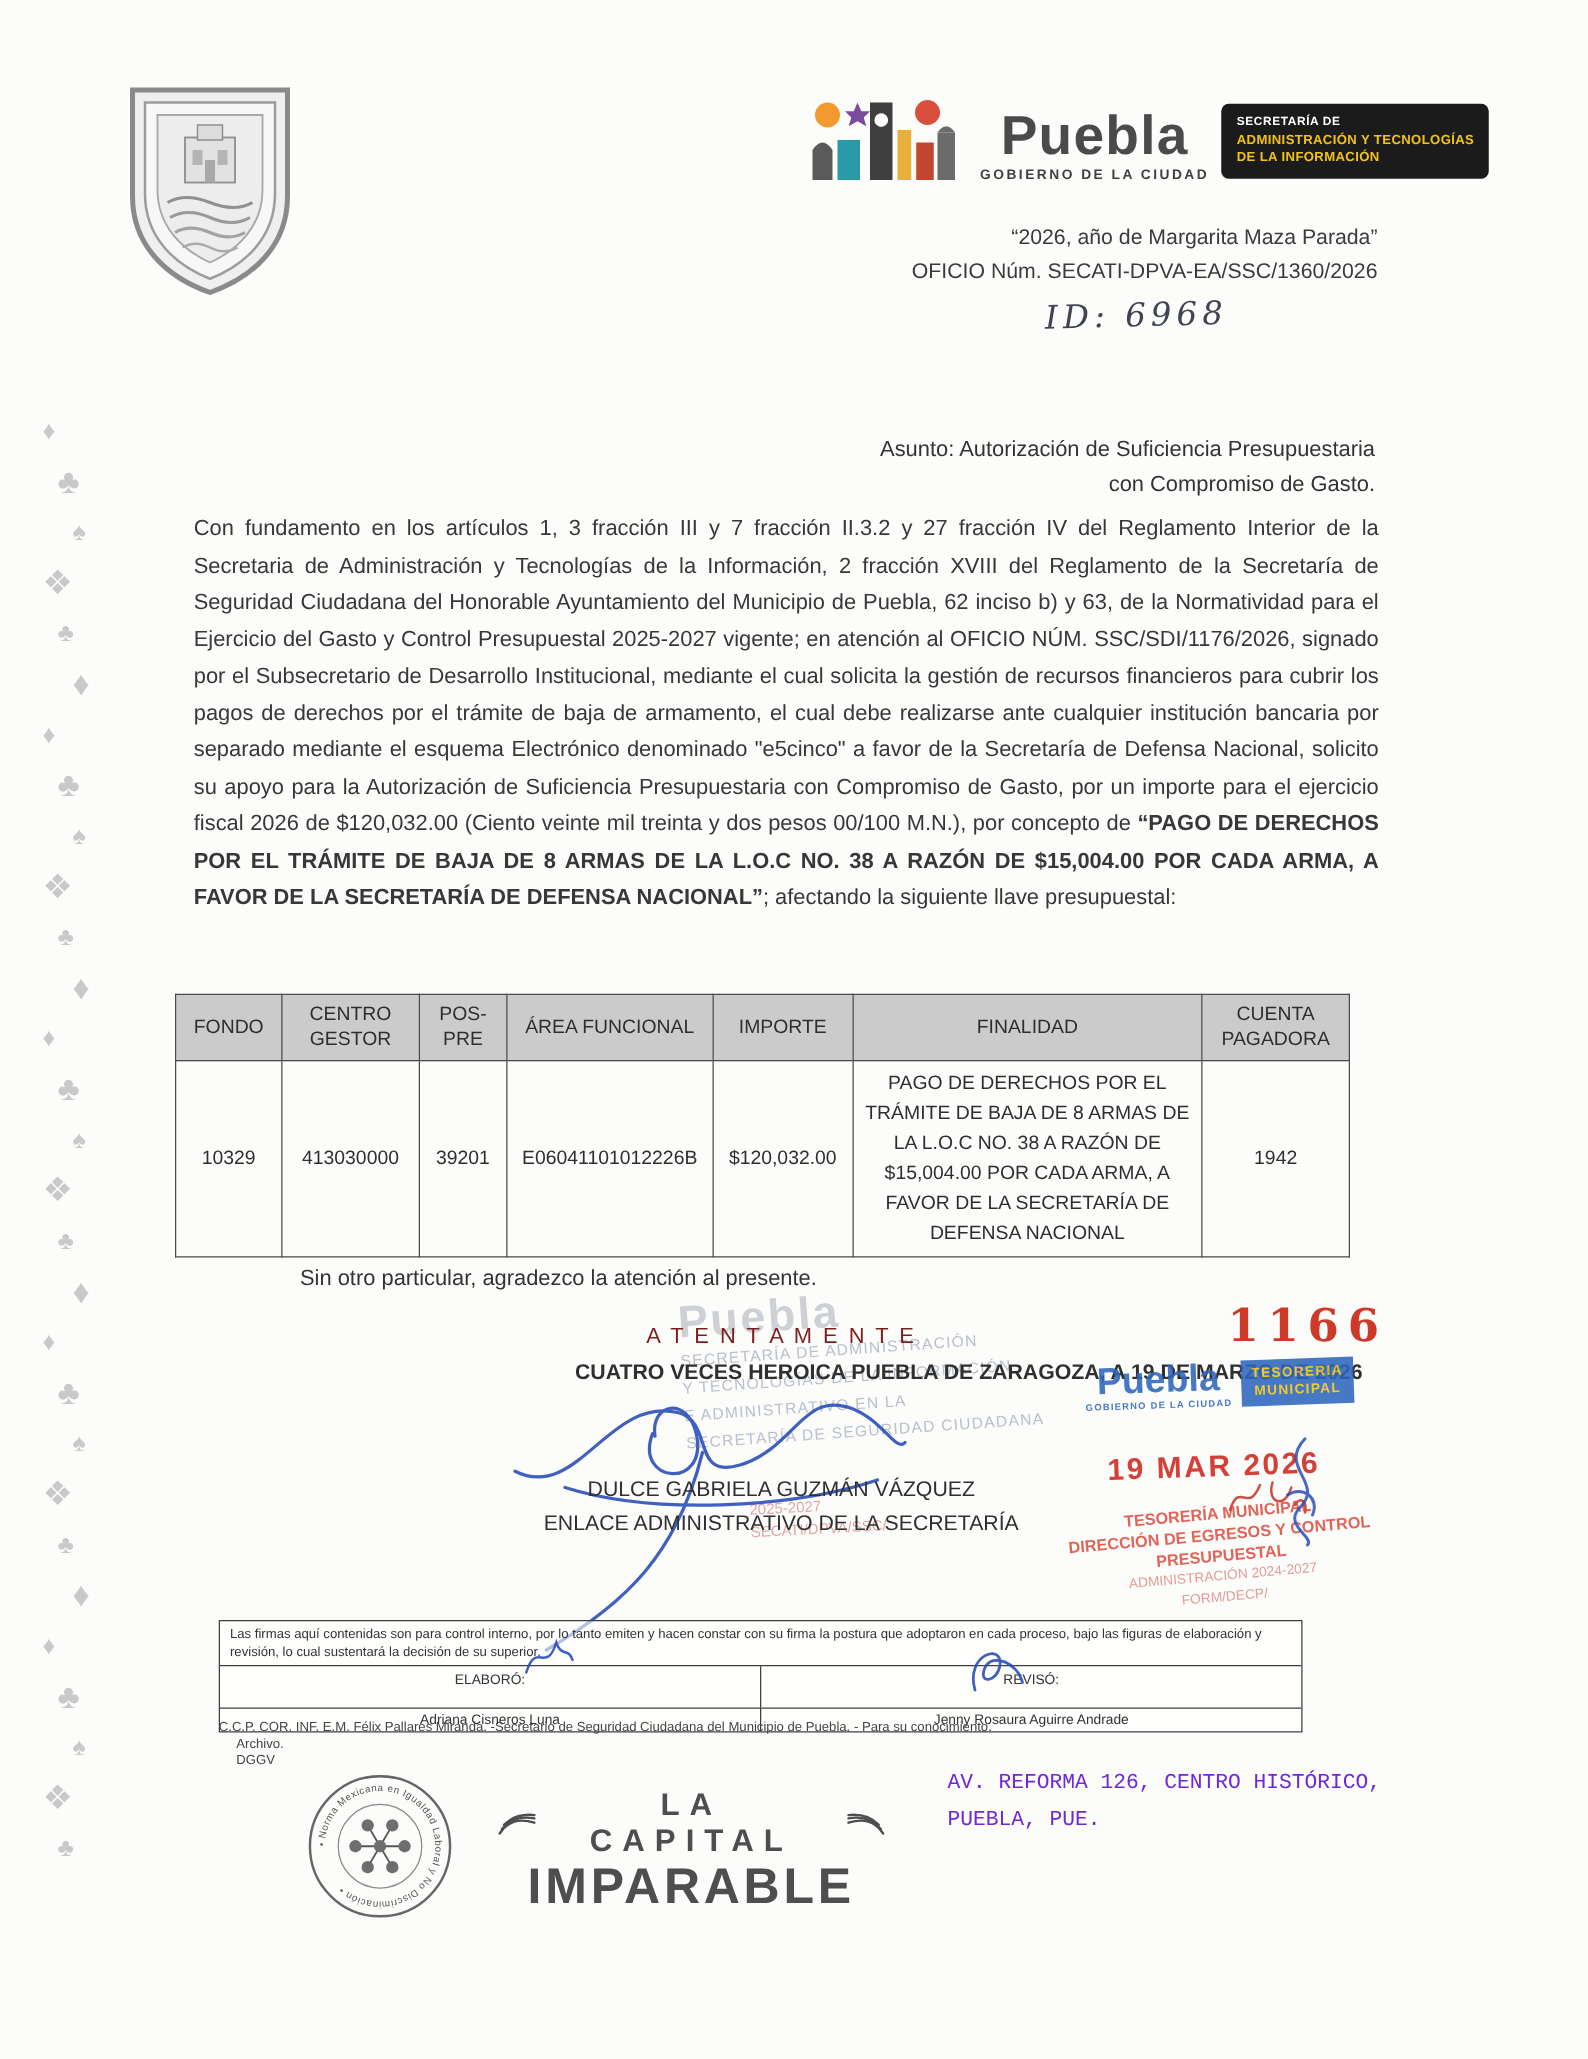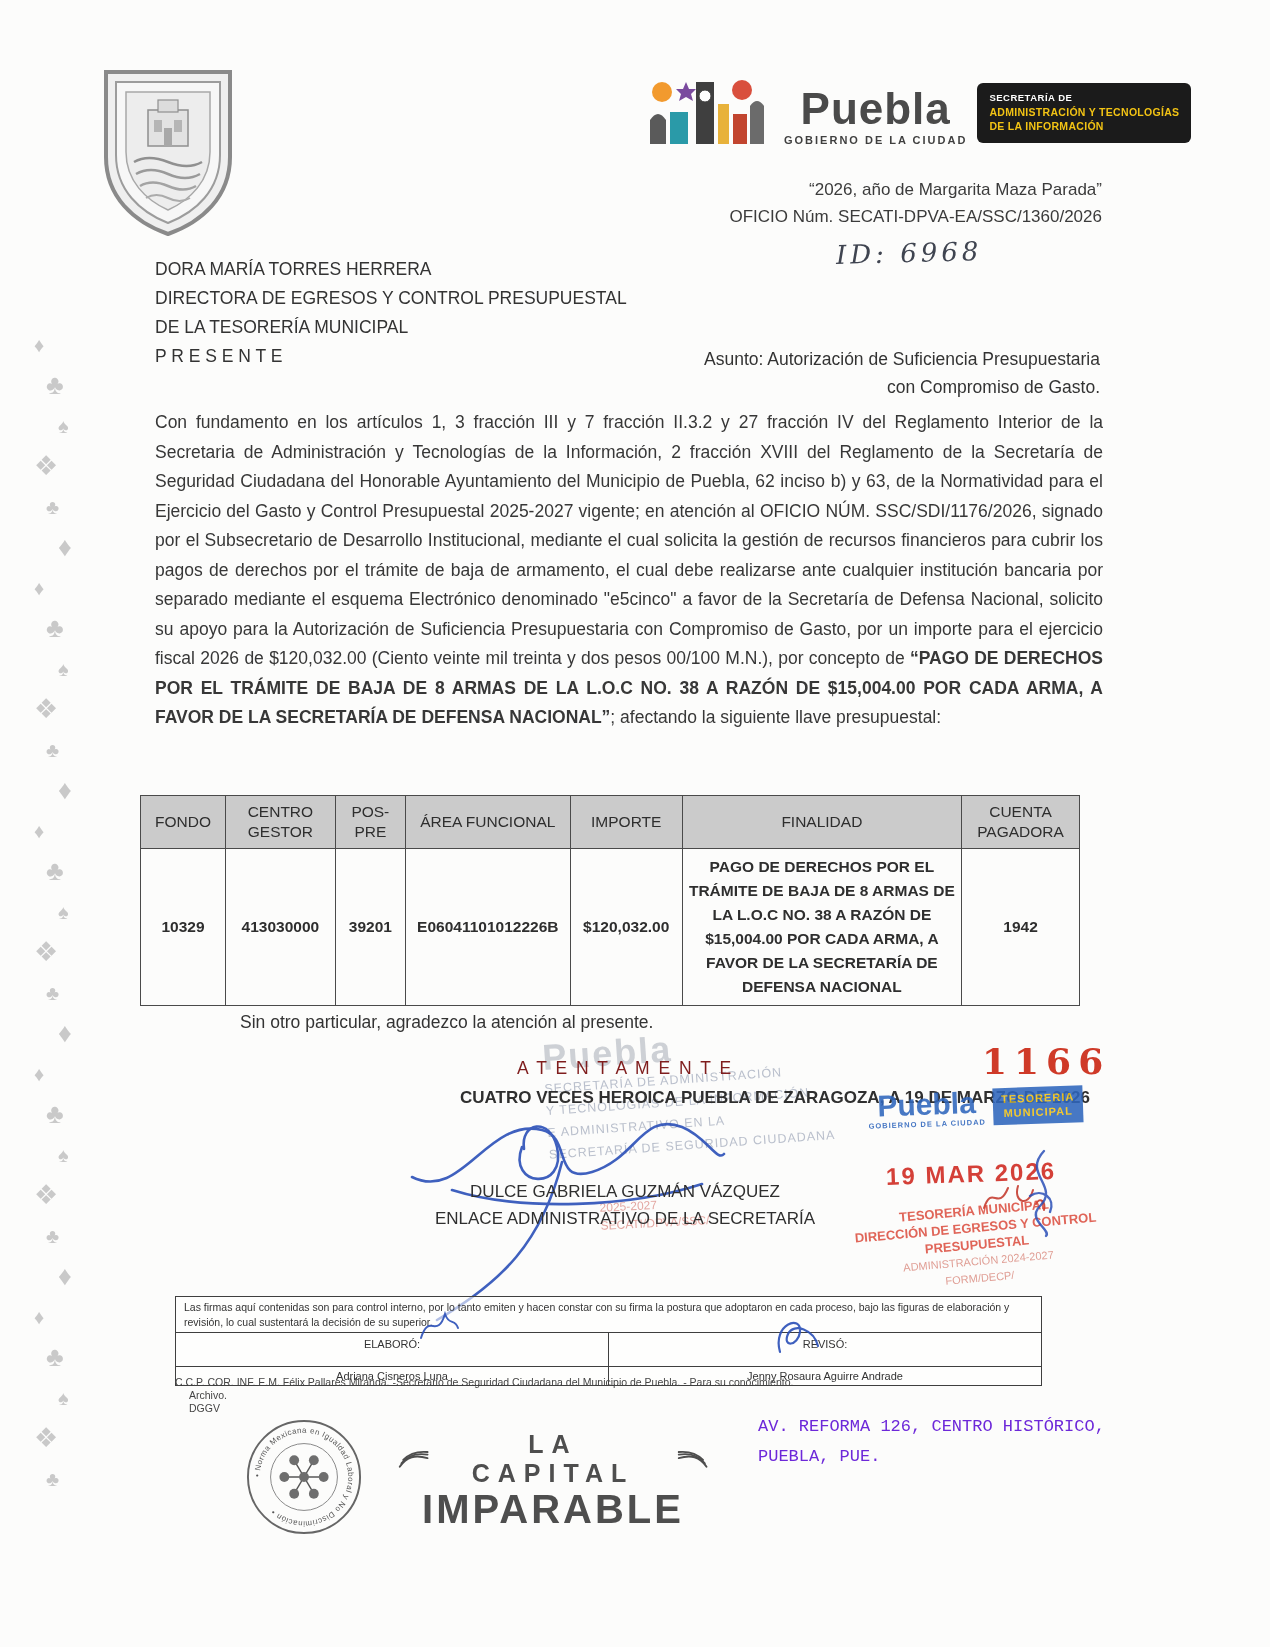--- a/index.html
+++ b/index.html
@@ -25,21 +25,21 @@
            font-size:26px;color:#3f4450;letter-spacing:4px;transform:rotate(-1.5deg);}
   
   .addressee{top:255px;left:155px;font-size:17.5px;line-height:29px;color:#333;}
   .subject{top:345px;right:170px;text-align:right;font-size:17.5px;line-height:28px;color:#333;}
   
   .body-par{top:408px;left:155px;width:948px;font-size:17.5px;line-height:29.5px;
             text-align:justify;color:#373737;margin:0;}
   
   table.budget{top:795px;left:140px;width:940px;border-collapse:collapse;position:absolute;
                font-size:15.5px;color:#2e2e2e;}
-  table.budget th,table.budget td{border:1.6px solid #4a4a4a;text-align:center;vertical-align:middle;padding:4px 6px;font-weight:bold;}
+  table.budget th,table.budget td{border:1.6px solid #4a4a4a;text-align:center;vertical-align:middle;padding:4px 6px;}
   table.budget th{background:#cbcbcb;font-weight:normal;height:44px;line-height:1.3;}
   table.budget td{height:148px;line-height:1.55;}
   
   .closing-line{top:1012px;left:240px;font-size:17.5px;color:#333;}
   .atentamente{top:1058px;left:160px;width:930px;text-align:center;font-size:17.5px;letter-spacing:2px;color:#7f1d1d;}
   .dateline{top:1088px;left:160px;width:930px;text-align:right;font-size:17px;font-weight:bold;color:#2f2f2f;}
   .signer{left:160px;width:930px;text-align:center;font-size:17px;color:#2f2f2f;}
   
   .ghost-stamp{top:1028px;left:545px;transform:rotate(-4deg);color:rgba(125,135,155,.45);text-align:left;}
   .ghost-brand{font-size:36px;font-weight:bold;color:rgba(130,138,152,.38);letter-spacing:2px;line-height:1.1;}
@@ -154,26 +154,20 @@
       <div class="l1">SECRETARÍA DE</div>
       <div class="l2">ADMINISTRACIÓN Y TECNOLOGÍAS</div>
       <div class="l3">DE LA INFORMACIÓN</div>
     </div>
   </div>
 
   <div class="abs motto">“2026, año de Margarita Maza Parada”</div>
   <div class="abs oficio">OFICIO Núm. SECATI-DPVA-EA/SSC/1360/2026</div>
   <div class="abs hand-id">ID: 6968</div>
 
-  <div class="abs addressee">
-    <div>DORA MARÍA TORRES HERRERA</div>
-    <div>DIRECTORA DE EGRESOS Y CONTROL PRESUPUESTAL</div>
-    <div>DE LA TESORERÍA MUNICIPAL</div>
-    <div>P R E S E N T E</div>
-  </div>
 
   <div class="abs subject">
     <div>Asunto: Autorización de Suficiencia Presupuestaria</div>
     <div>con Compromiso de Gasto.</div>
   </div>
 
   <p class="abs body-par"><span>Con fundamento en los artículos 1, 3 fracción III y 7 fracción II.3.2 y 27 fracción IV del Reglamento Interior de la Secretaria de Administración y Tecnologías de la Información, 2 fracción XVIII del Reglamento de la Secretaría de Seguridad Ciudadana del Honorable Ayuntamiento del Municipio de Puebla, 62 inciso b) y 63, de la Normatividad para el Ejercicio del Gasto y Control Presupuestal 2025-2027 vigente; en atención al OFICIO NÚM. SSC/SDI/1176/2026, signado por el Subsecretario de Desarrollo Institucional, mediante el cual solicita la gestión de recursos financieros para cubrir los pagos de derechos por el trámite de baja de armamento, el cual debe realizarse ante cualquier institución bancaria por separado mediante el esquema Electrónico denominado "e5cinco" a favor de la Secretaría de Defensa Nacional, solicito su apoyo para la Autorización de Suficiencia Presupuestaria con Compromiso de Gasto, por un importe para el ejercicio fiscal 2026 de $120,032.00 (Ciento veinte mil treinta y dos pesos 00/100 M.N.), por concepto de </span><span class="b">“PAGO DE DERECHOS POR EL TRÁMITE DE BAJA DE 8 ARMAS DE LA L.O.C NO. 38 A RAZÓN DE $15,004.00 POR CADA ARMA, A FAVOR DE LA SECRETARÍA DE DEFENSA NACIONAL”</span><span>; afectando la siguiente llave presupuestal:</span></p>
 
   <table class="budget">
     <colgroup>

